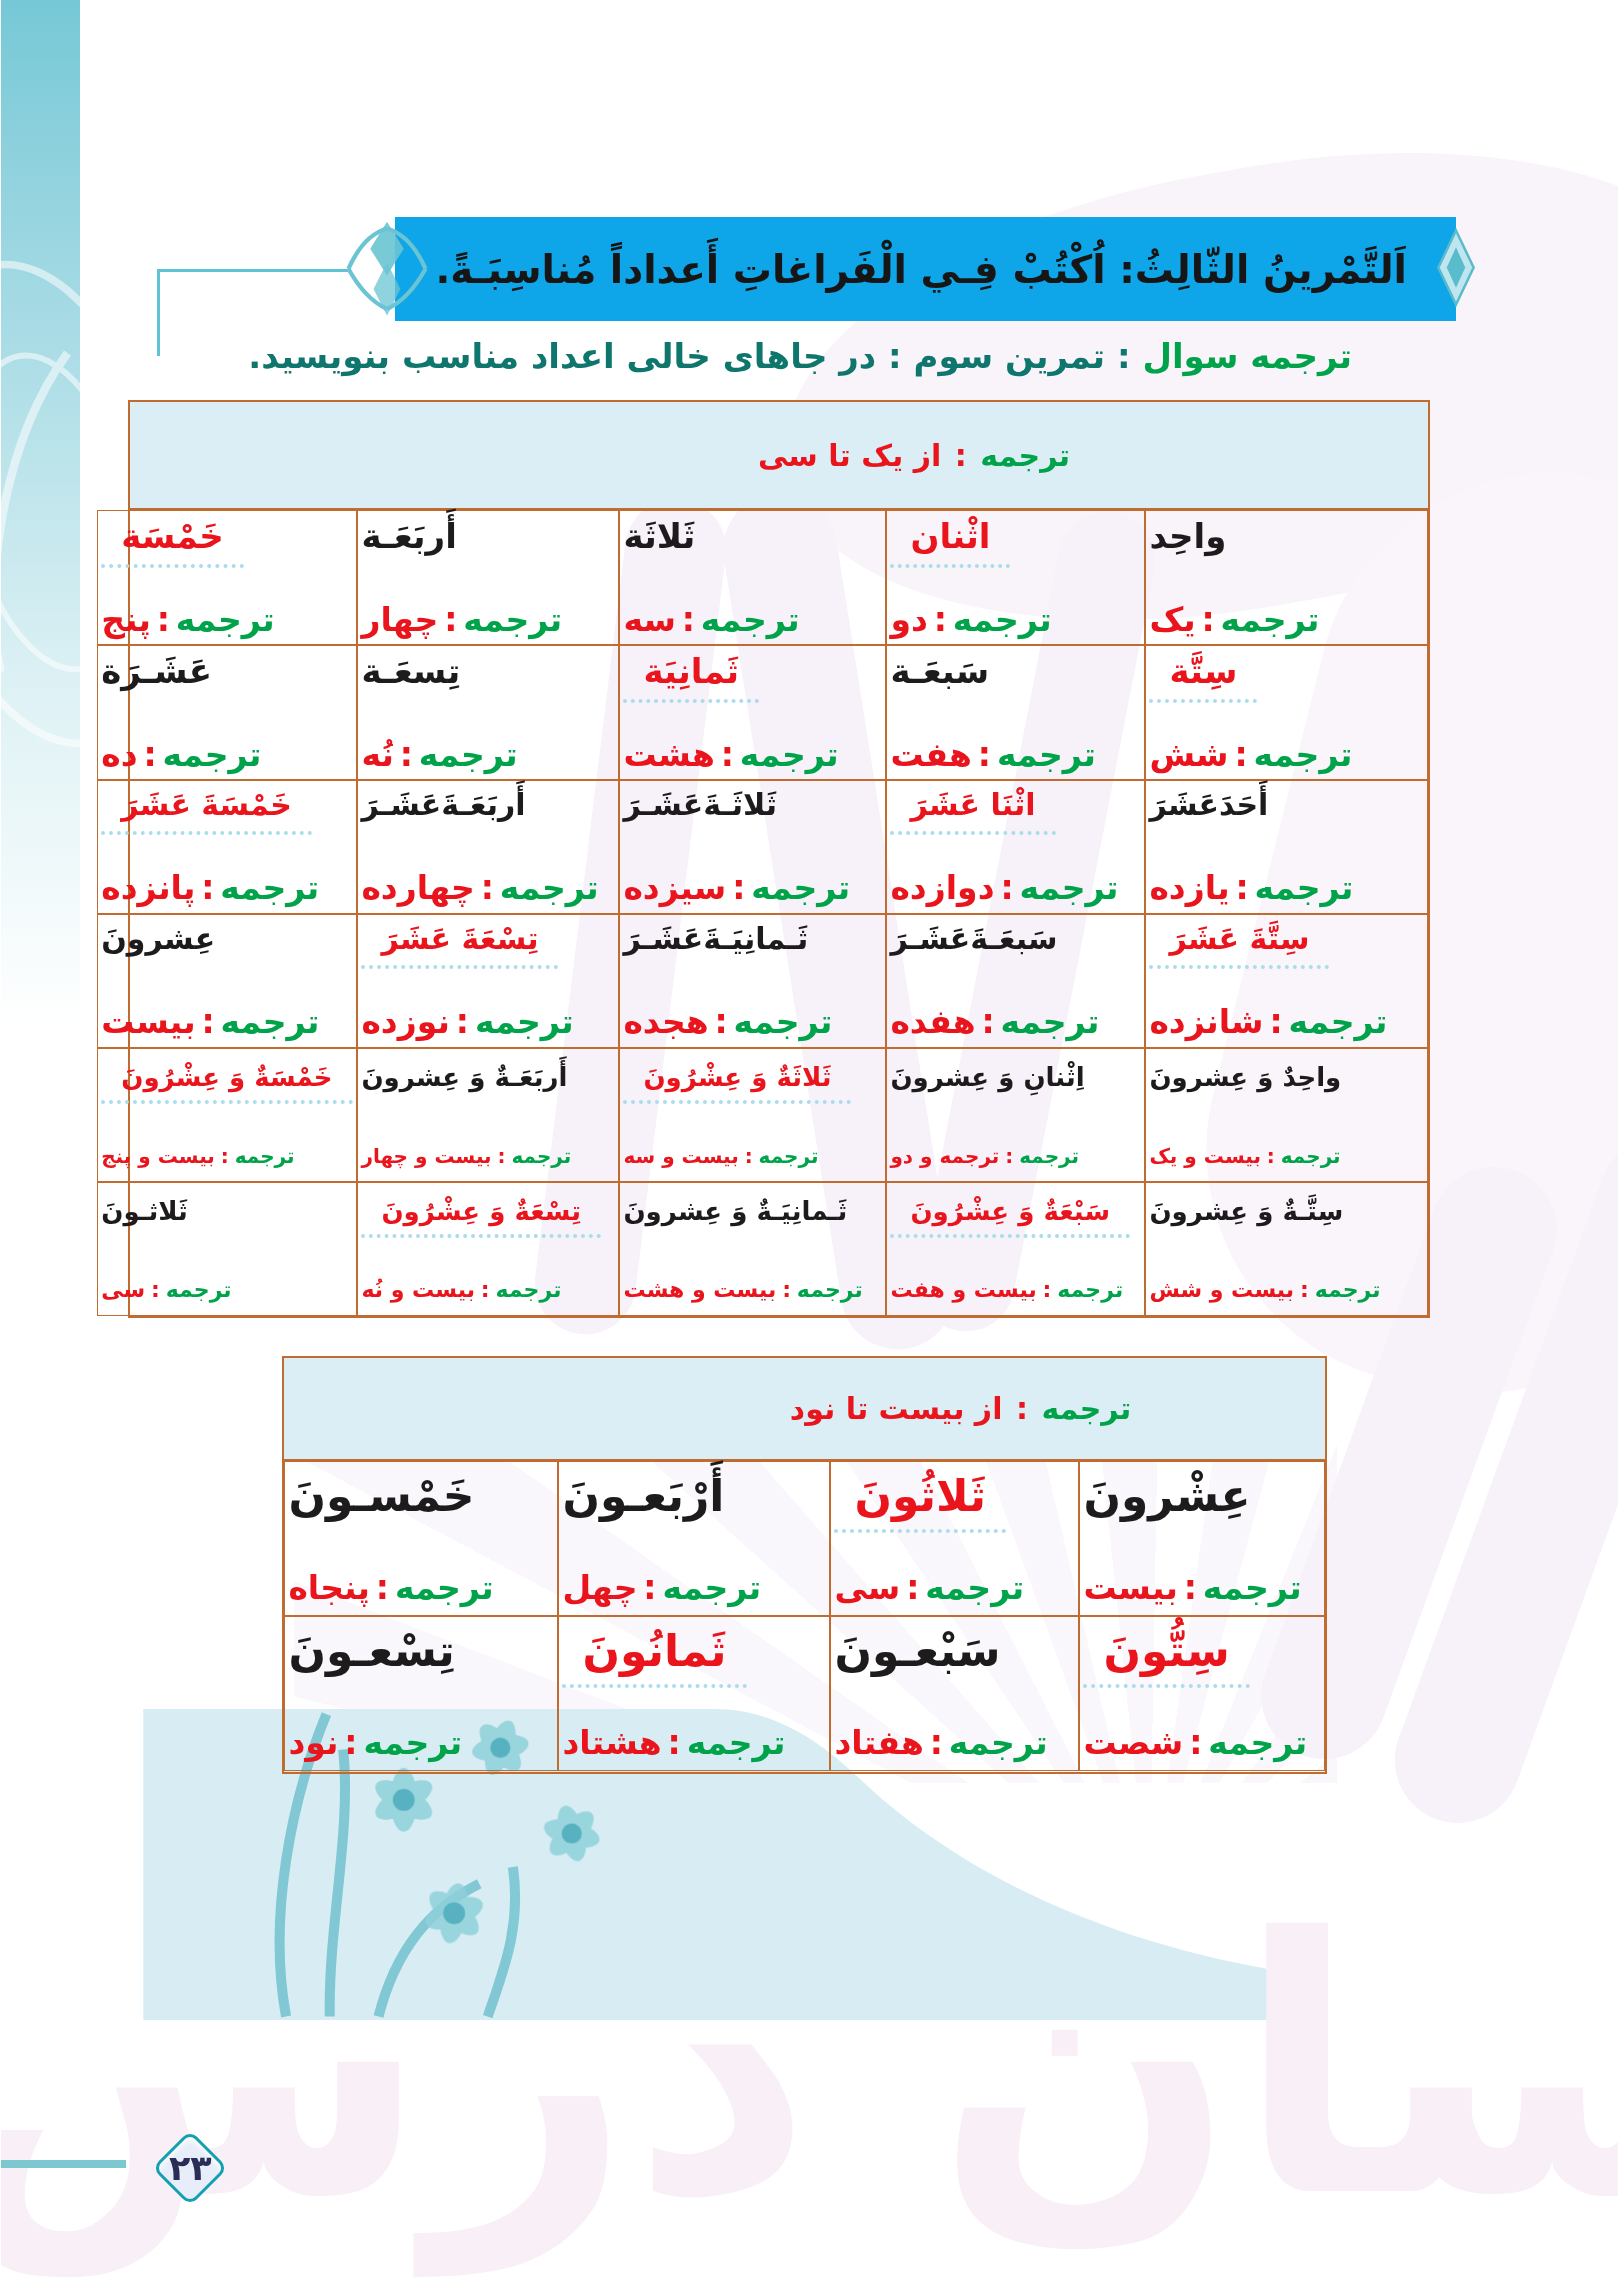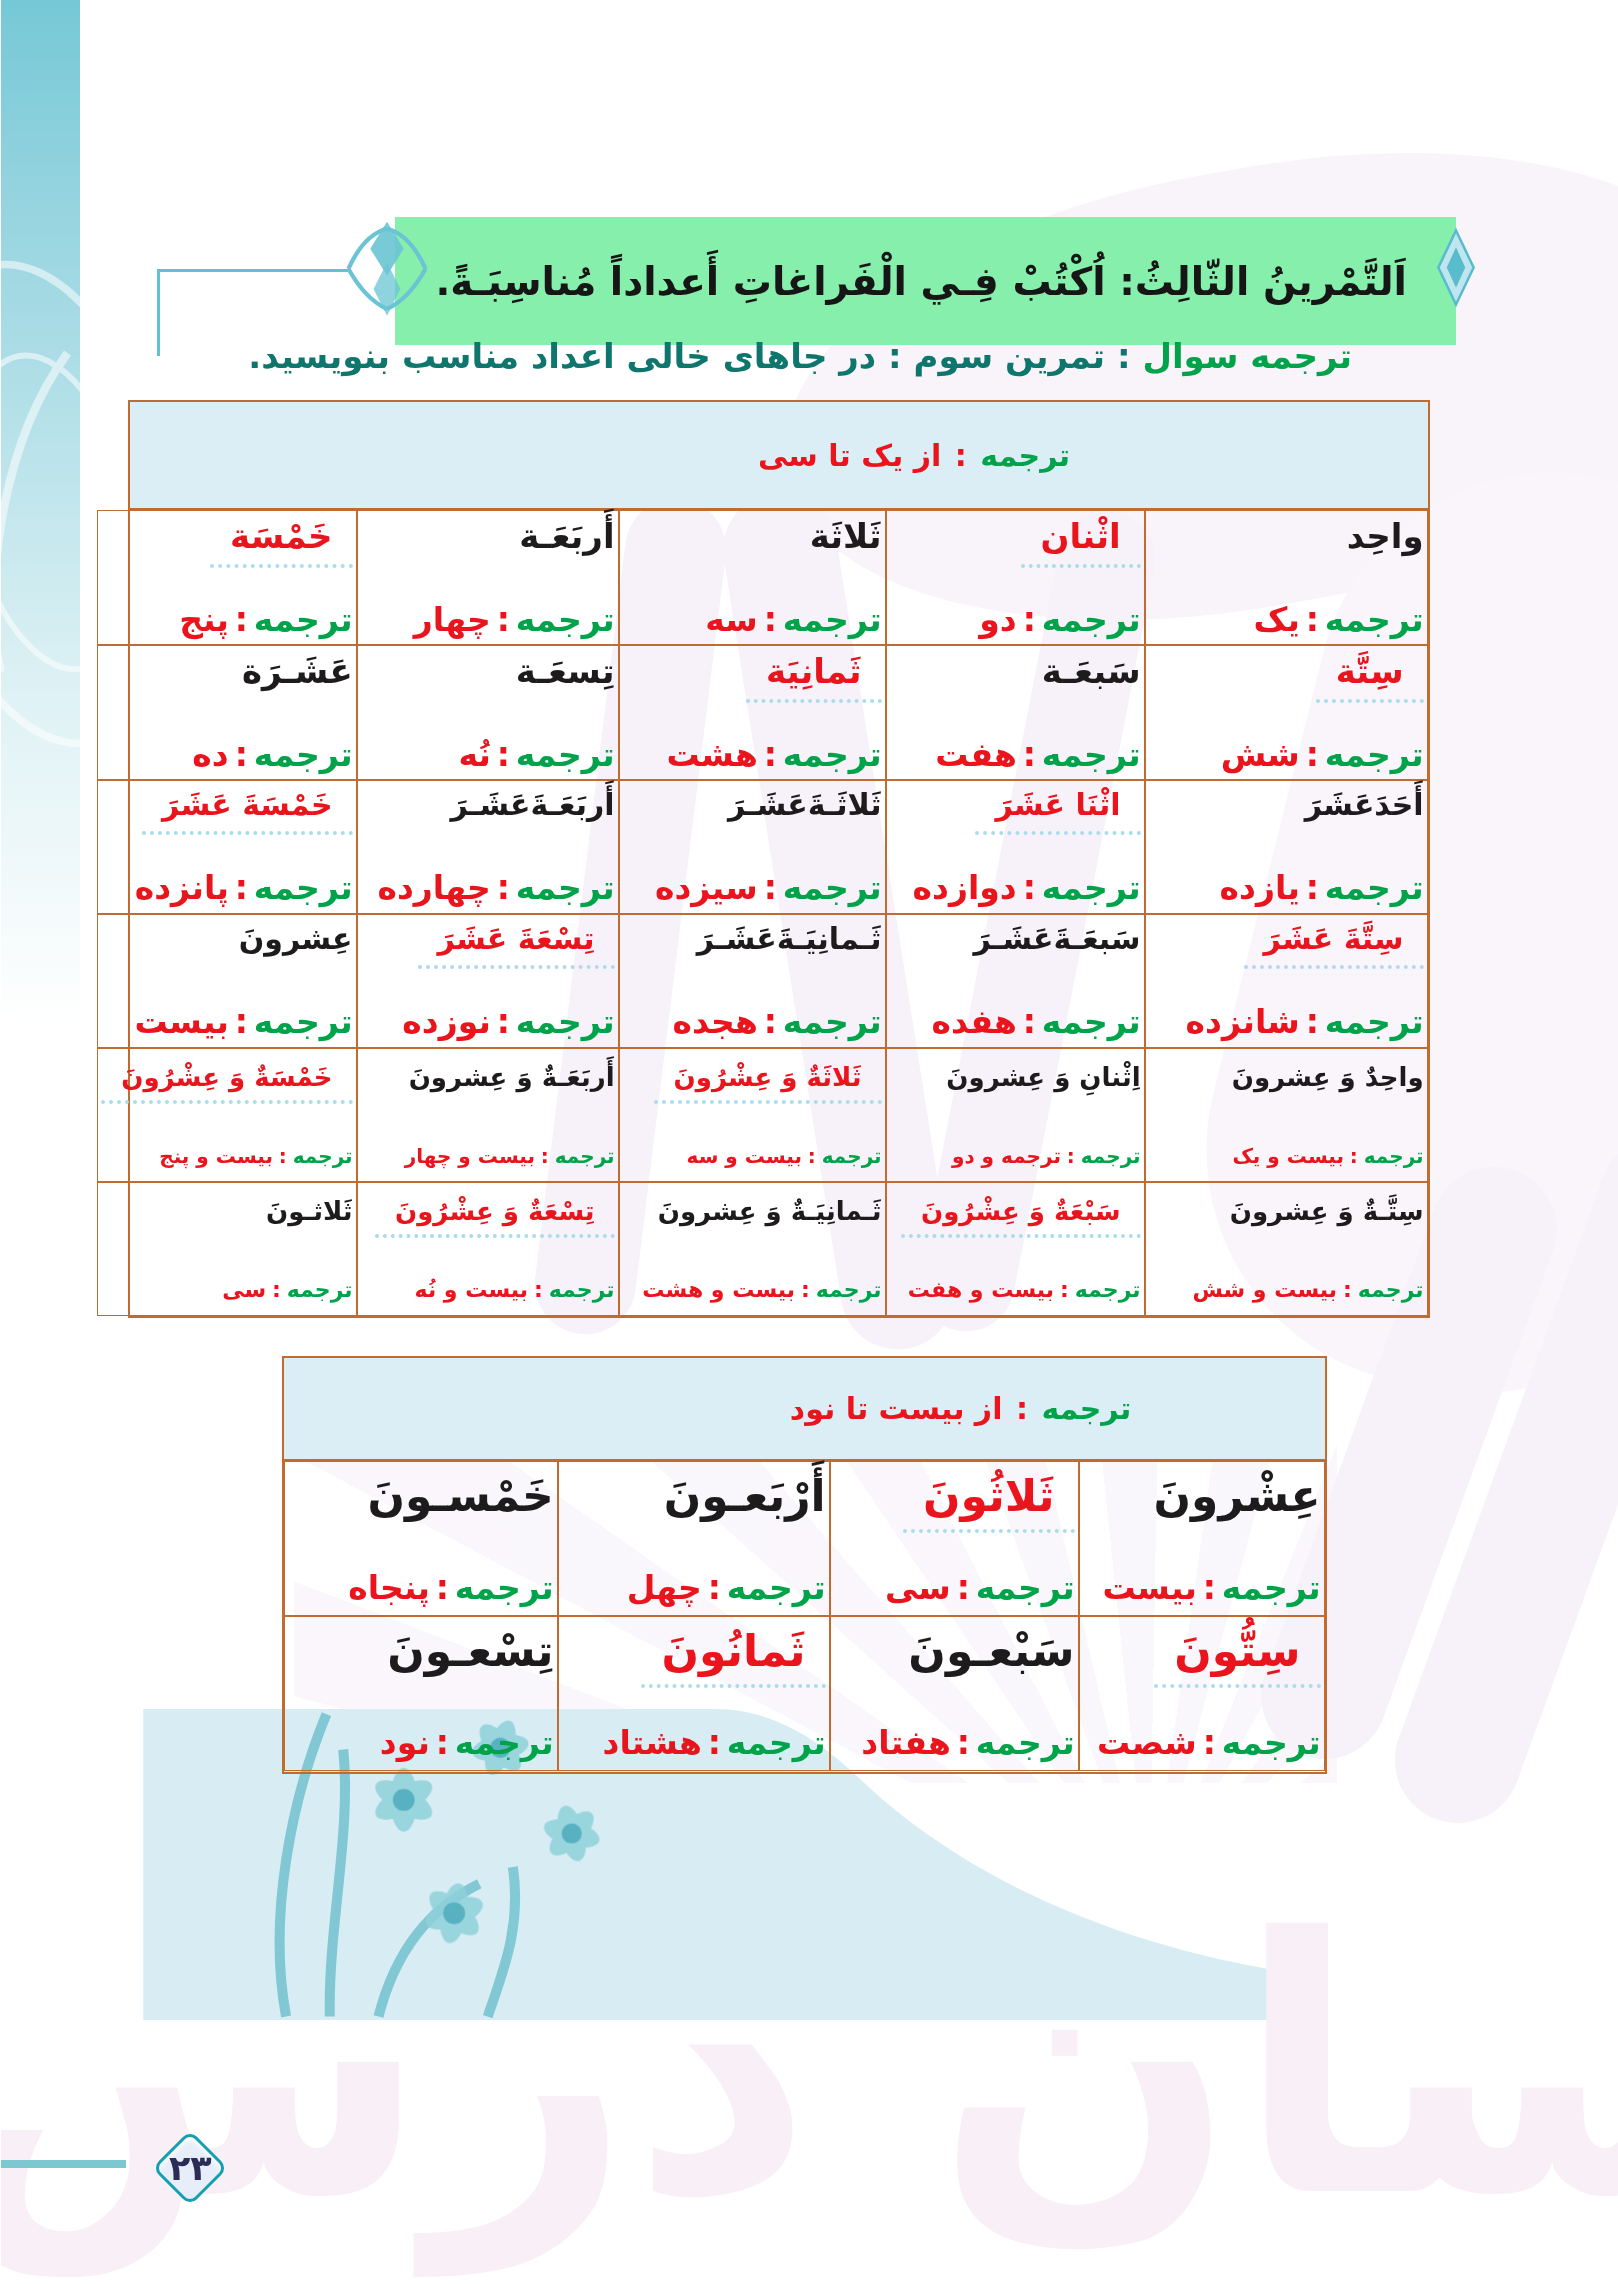--- a/index.html
+++ b/index.html
@@ -43,22 +43,22 @@
   .page-diamond {
     left:163px; top:2141px; width:54px; height:54px; z-index:3;
     transform:rotate(45deg);
     background:#e7eef9; border:3.4px solid #149fb2; border-radius:10px;
     display:flex; align-items:center; justify-content:center;
     box-shadow: inset 2.5px 2.5px 5px rgba(255,255,255,.9);
   }
   .page-diamond span { transform:rotate(-45deg); font-size:35px; font-weight:bold; color:#2a2d55; }
   
   .title-bar {
-    left:395px; top:217px; width:1061px; height:128px; z-index:4;
-    background:#86efac; display:flex; align-items:center;
+    left:395px; top:217px; width:1061px; height:104px; z-index:4;
+    background:#0ea5e9; display:flex; align-items:center;
   }
   .title-bar .t {
     width:100%; text-align:right; padding-left:10px; padding-right:49px;
     font-size:39px; font-weight:bold; color:#161616;
   }
   .orn-left  { left:340px;  top:215px; width:94px; height:106px; z-index:5; }
   .orn-right { left:1435px; top:227px; width:42px;  height:81px;  z-index:5; }
   
   .subtitle {
     right:267px; top:336px; z-index:4;
@@ -81,21 +81,21 @@
   .t2 .thead .inner { transform:translateX(156px); }
   .thead .ar { font-size:37px; font-weight:bold; color:#1c1a1b; }
   .thead .g  { font-size:30px; font-weight:bold; color:#00a349; }
   .thead .r  { font-size:30px; font-weight:bold; color:#e9141c; }
   .tgrid { display:grid; width:100%; }
   .t1 .tgrid { grid-template-columns:283px 259px 267px 262px auto; grid-template-rows:repeat(6,1fr); height:806px; }
   .t2 .tgrid { grid-template-columns:246px 249px 272px auto; grid-template-rows:repeat(2,1fr); height:310px; }
   .trow { display:contents; }
   .cell {
     border:1.3px solid #c06c31;
-    display:flex; flex-direction:column; align-items:flex-start; justify-content:space-evenly;
+    display:flex; flex-direction:column; align-items:flex-end; justify-content:space-evenly;
     padding:5px 3.4px; overflow:visible;gap:44px;
   }
   .word { font-weight:bold; color:#1d1b1c; font-size:44px; white-space:nowrap; }
   .word.filled { color:#e9141c; }
   .word.filled .w { border-bottom:4.2px dotted #aadcec; padding:0 20px 8.4px; }
   .r12 .word { font-size:34px; }
   .r34 .word { font-size:30px; }
   .r56 .word { font-size:26px; }
   .trans { font-weight:bold; font-size:33px; white-space:nowrap; }
   .r5t .trans { font-size:20px; }

